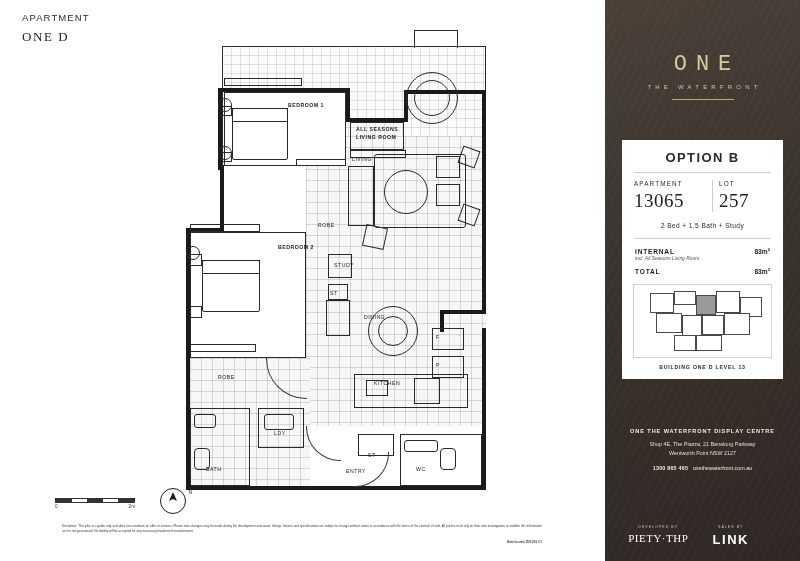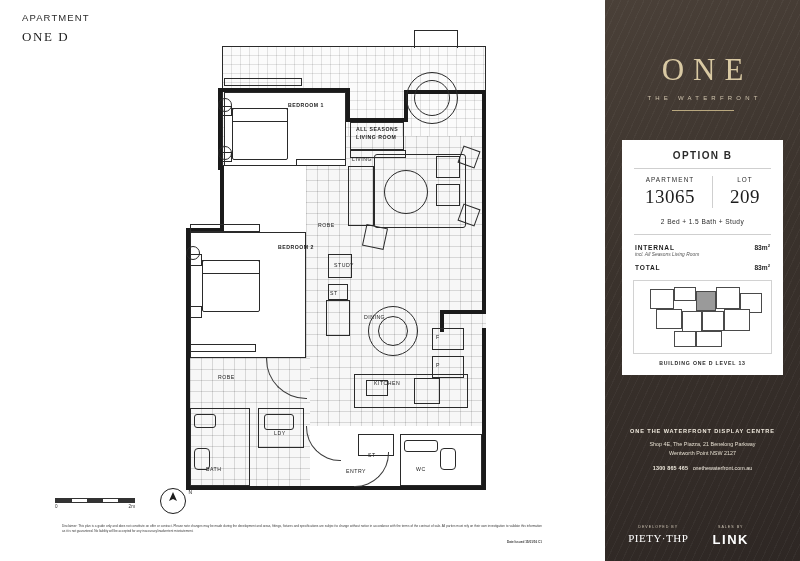--- a/index.html
+++ b/index.html
@@ -119,22 +119,22 @@
       repeating-linear-gradient(115deg, rgba(255,255,255,0.035) 0 1px, rgba(0,0,0,0) 1px 7px),
       linear-gradient(160deg, #4a4038 0%, #3a322c 45%, #2e2724 100%);
     color: #ffffff;
   }
   .brand {
     position: absolute;
     left: 0; right: 0; top: 52px;
     text-align: center;
   }
   .brand .one {
-    font-family: Liberation Serif, serif;
-    font-size: 31px;
+    font-family: Liberation Mono, monospace;
+    font-size: 22px;
     letter-spacing: 9px;
     color: #d9c9a3;
     text-indent: 9px;
   }
   .brand .wf {
     margin-top: 7px;
     font-size: 6px;
     letter-spacing: 4.2px;
     color: #cfc3ad;
     text-indent: 4px;
@@ -149,32 +149,32 @@
     position: absolute;
     left: 17px; top: 140px;
     width: 161px;
     background: #ffffff;
     color: #1c1c1c;
     padding: 10px 0 0;
     box-sizing: border-box;
   }
   .card .opt {
     text-align: center;
-    font-size: 10px;
+    font-size: 13px;
     letter-spacing: 1.4px;
     font-weight: bold;
     color: #2b2b2b;
   }
   .card .divline { height: 1px; background: #cfcfcf; margin: 7px 12px 0; }
   .aptrow {
     display: flex;
     margin-top: 7px;
     padding: 0 12px;
   }
-  .aptrow .col { flex: 1; text-align: center; }
+  .aptrow .col { flex: 1; text-align: left; }
   .aptrow .col.lot { flex: 0 0 52px; }
   .aptrow .sep { width: 1px; background: #cfcfcf; margin: 0 6px; }
   .aptrow .k { font-size: 6.4px; letter-spacing: 1.1px; color: #2b2b2b; }
   .aptrow .v {
     font-family: "Liberation Serif", serif;
     font-size: 19px;
     letter-spacing: 0.5px;
     margin-top: 3px;
     color: #1c1c1c;
   }
@@ -420,21 +420,21 @@
       <div class="divline"></div>
 
       <div class="aptrow">
         <div class="col">
           <div class="k">APARTMENT</div>
           <div class="v">13065</div>
         </div>
         <div class="sep"></div>
         <div class="col lot">
           <div class="k">LOT</div>
-          <div class="v">209</div>
+          <div class="v">257</div>
         </div>
       </div>
 
       <div class="config">2 Bed + 1.5 Bath + Study</div>
       <div class="divline2"></div>
 
       <div class="areas">
         <div class="arow">
           <div class="k">INTERNAL</div>
           <div class="v"><span>83m</span><sup>2</sup></div>

